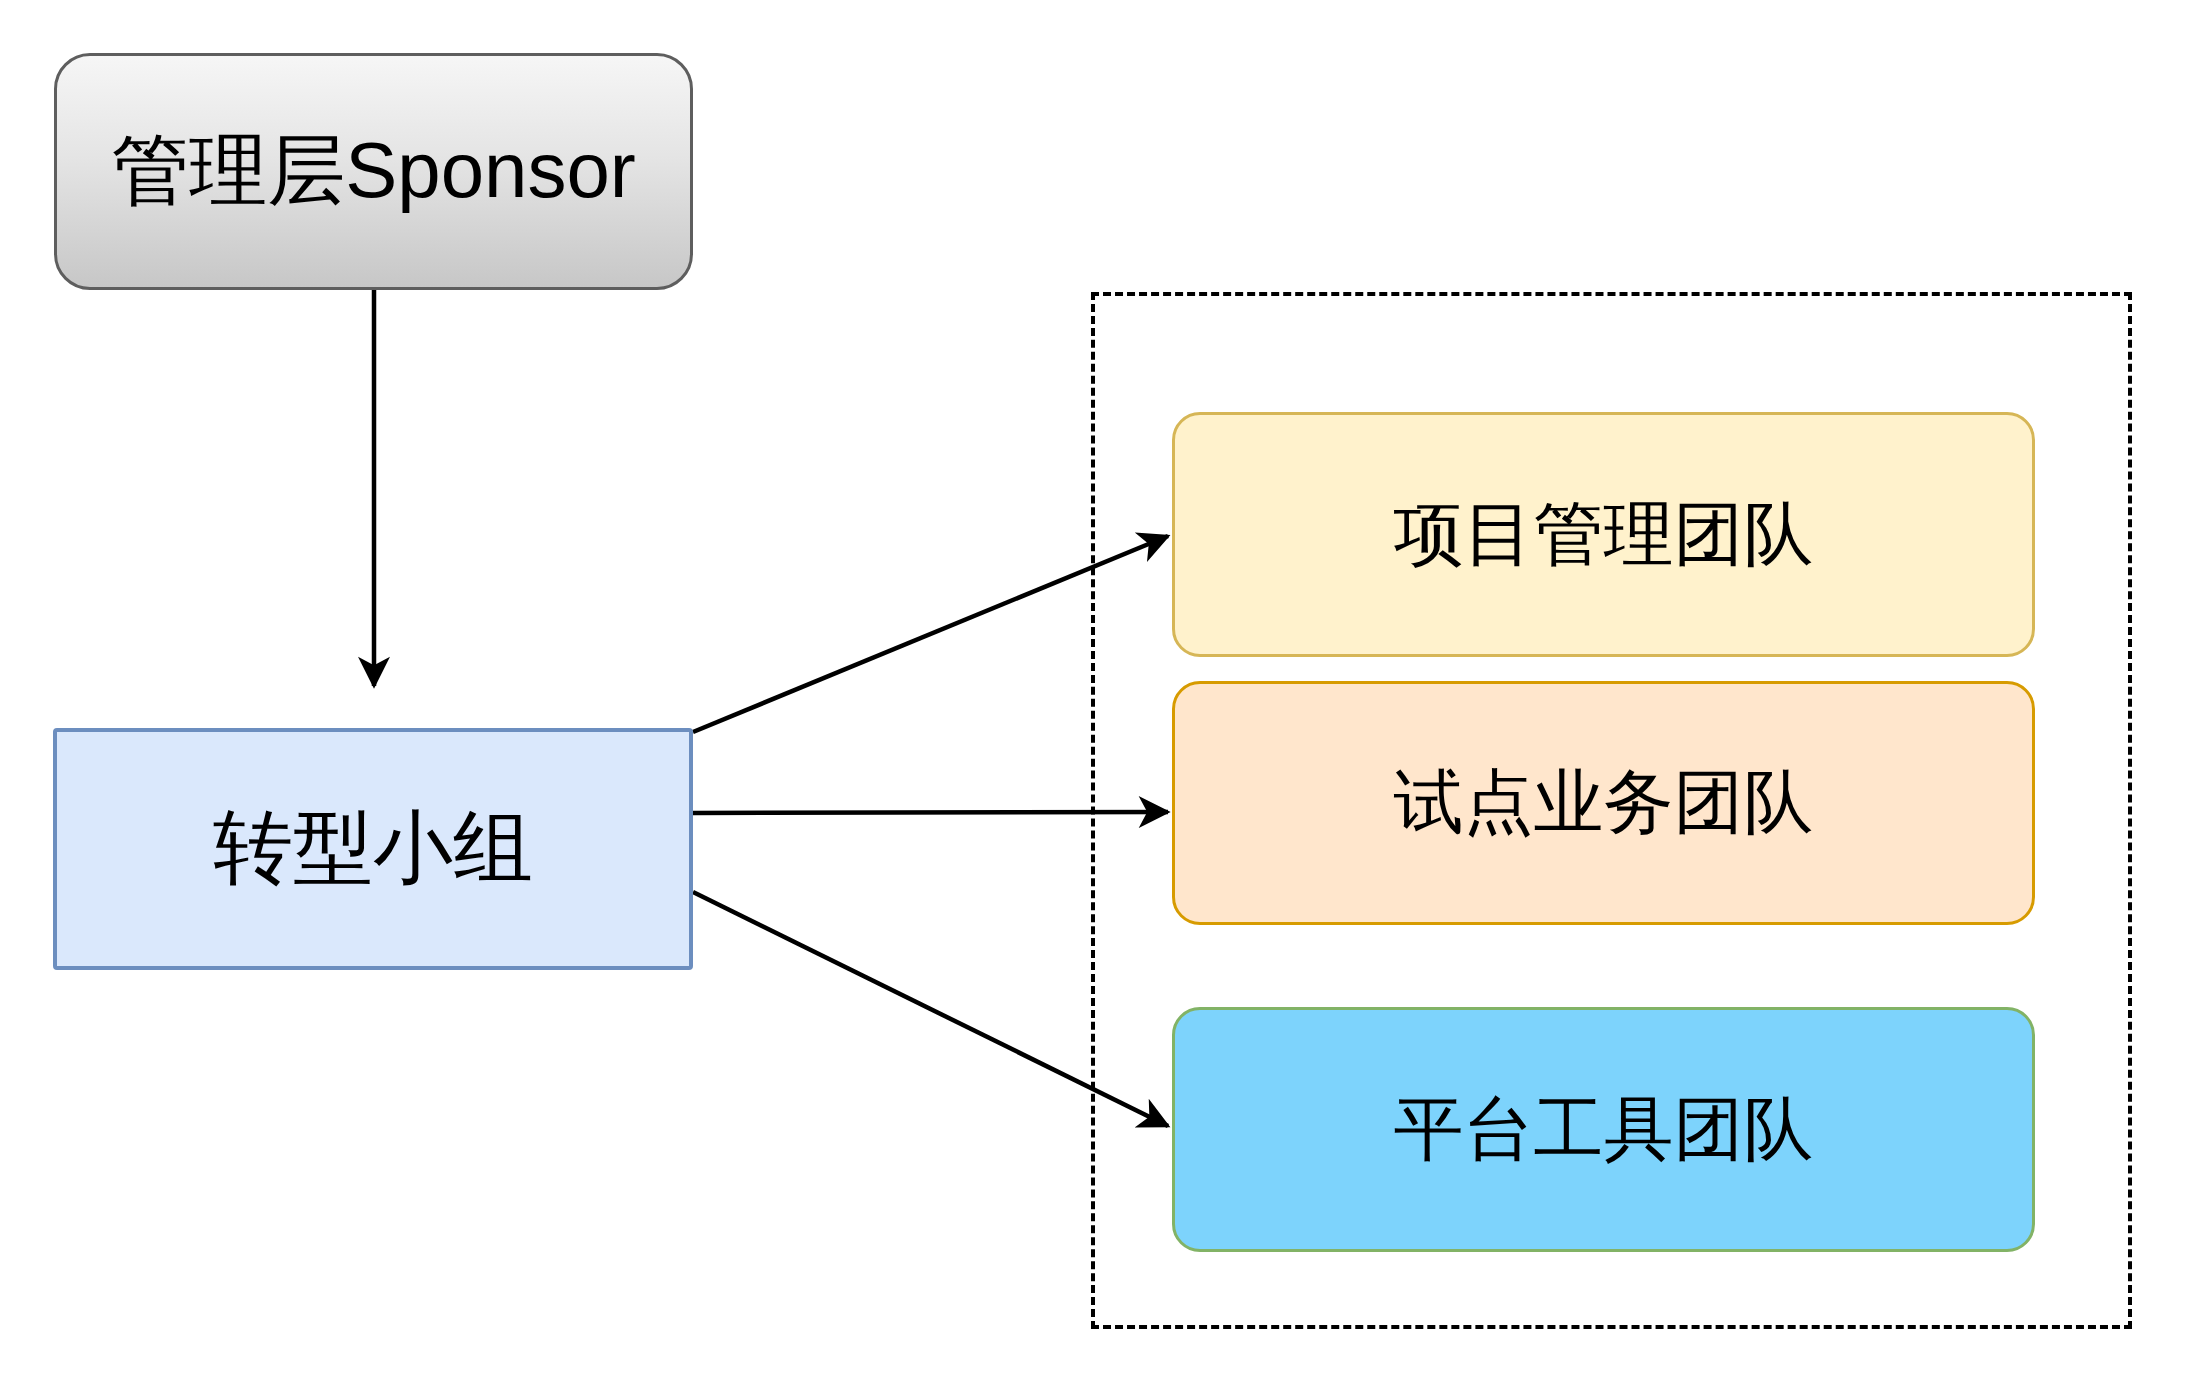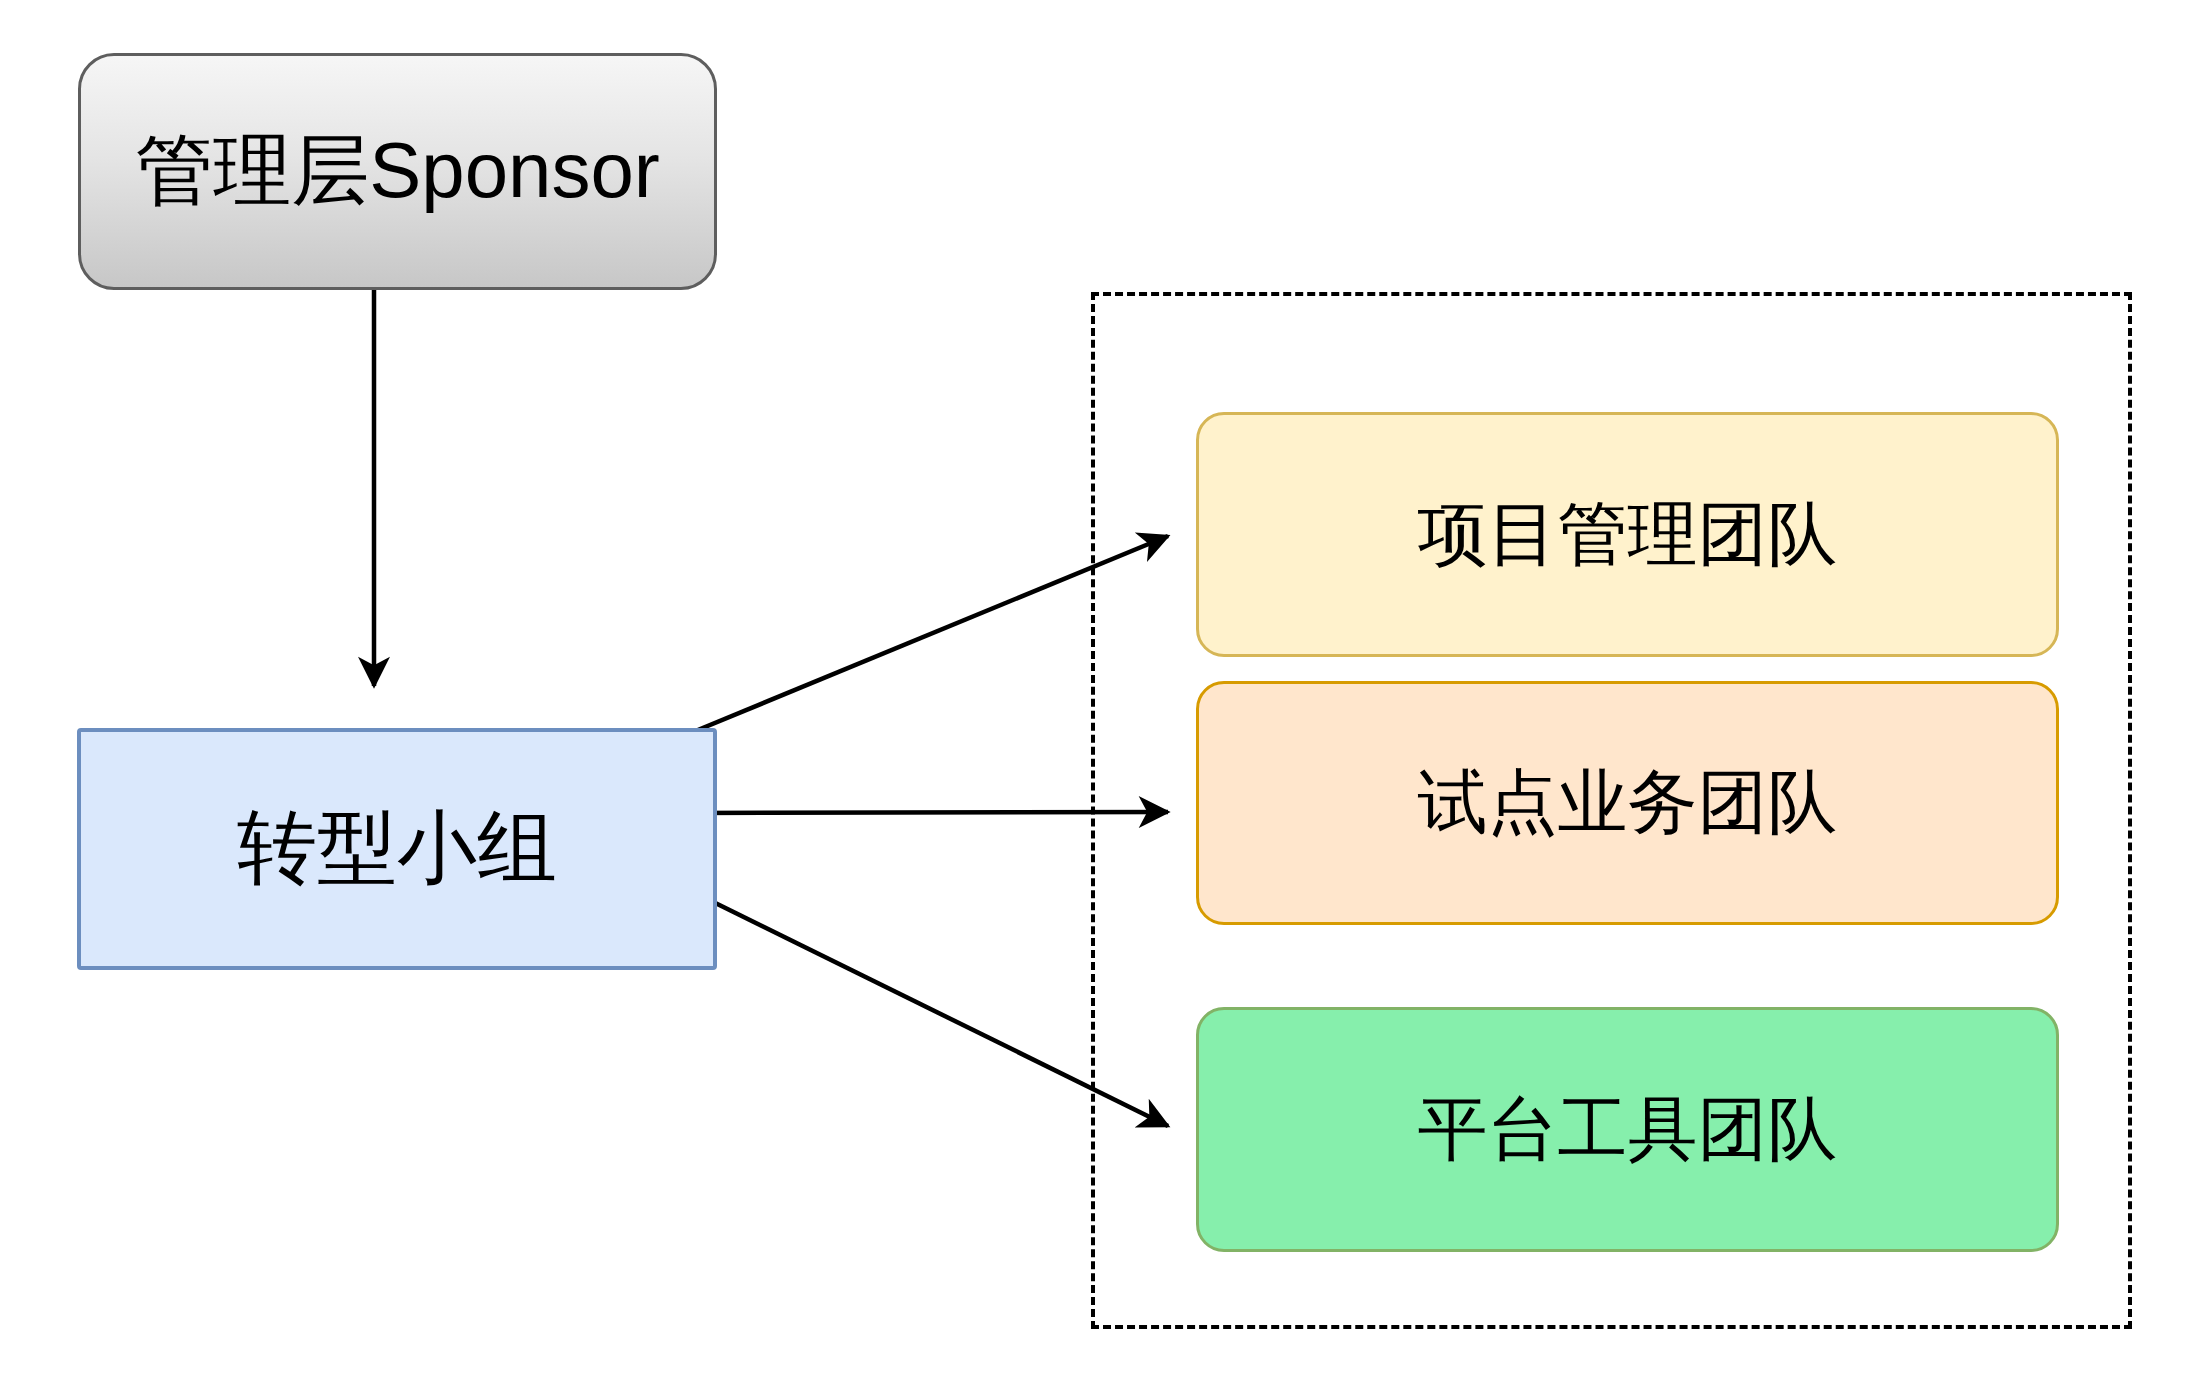--- a/index.html
+++ b/index.html
@@ -25,21 +25,20 @@
   }
   .node {
     position: absolute;
     display: flex;
     align-items: center;
     justify-content: center;
     text-align: right;
     color: #000000;
     box-sizing: border-box;
     white-space: nowrap;
-    margin-left: 24px;
   }
   .node-sponsor {
     left: 54px; top: 53px;
     width: 639px; height: 237px;
     border: 3px solid #5e5e5e;
     border-radius: 36px;
     background: linear-gradient(to bottom, #f6f6f6 0%, #e4e4e4 45%, #c7c7c7 100%);
     font-size: 78px;
   }
   .node-transform {
@@ -70,21 +69,21 @@
     background: #fff2cc;
     border: 3px solid #d6b656;
   }
   .node-pilot {
     top: 681px; height: 244px;
     background: #ffe6cc;
     border: 3px solid #d79b00;
   }
   .node-platform {
     top: 1007px; height: 245px;
-    background: #86efac;
+    background: #7dd3fc;
     border: 3px solid #82b366;
   }
   .edge-line {
     stroke: #000000;
     stroke-width: 4.5;
     fill: none;
   }
 </style>
 </head>
 <body>

